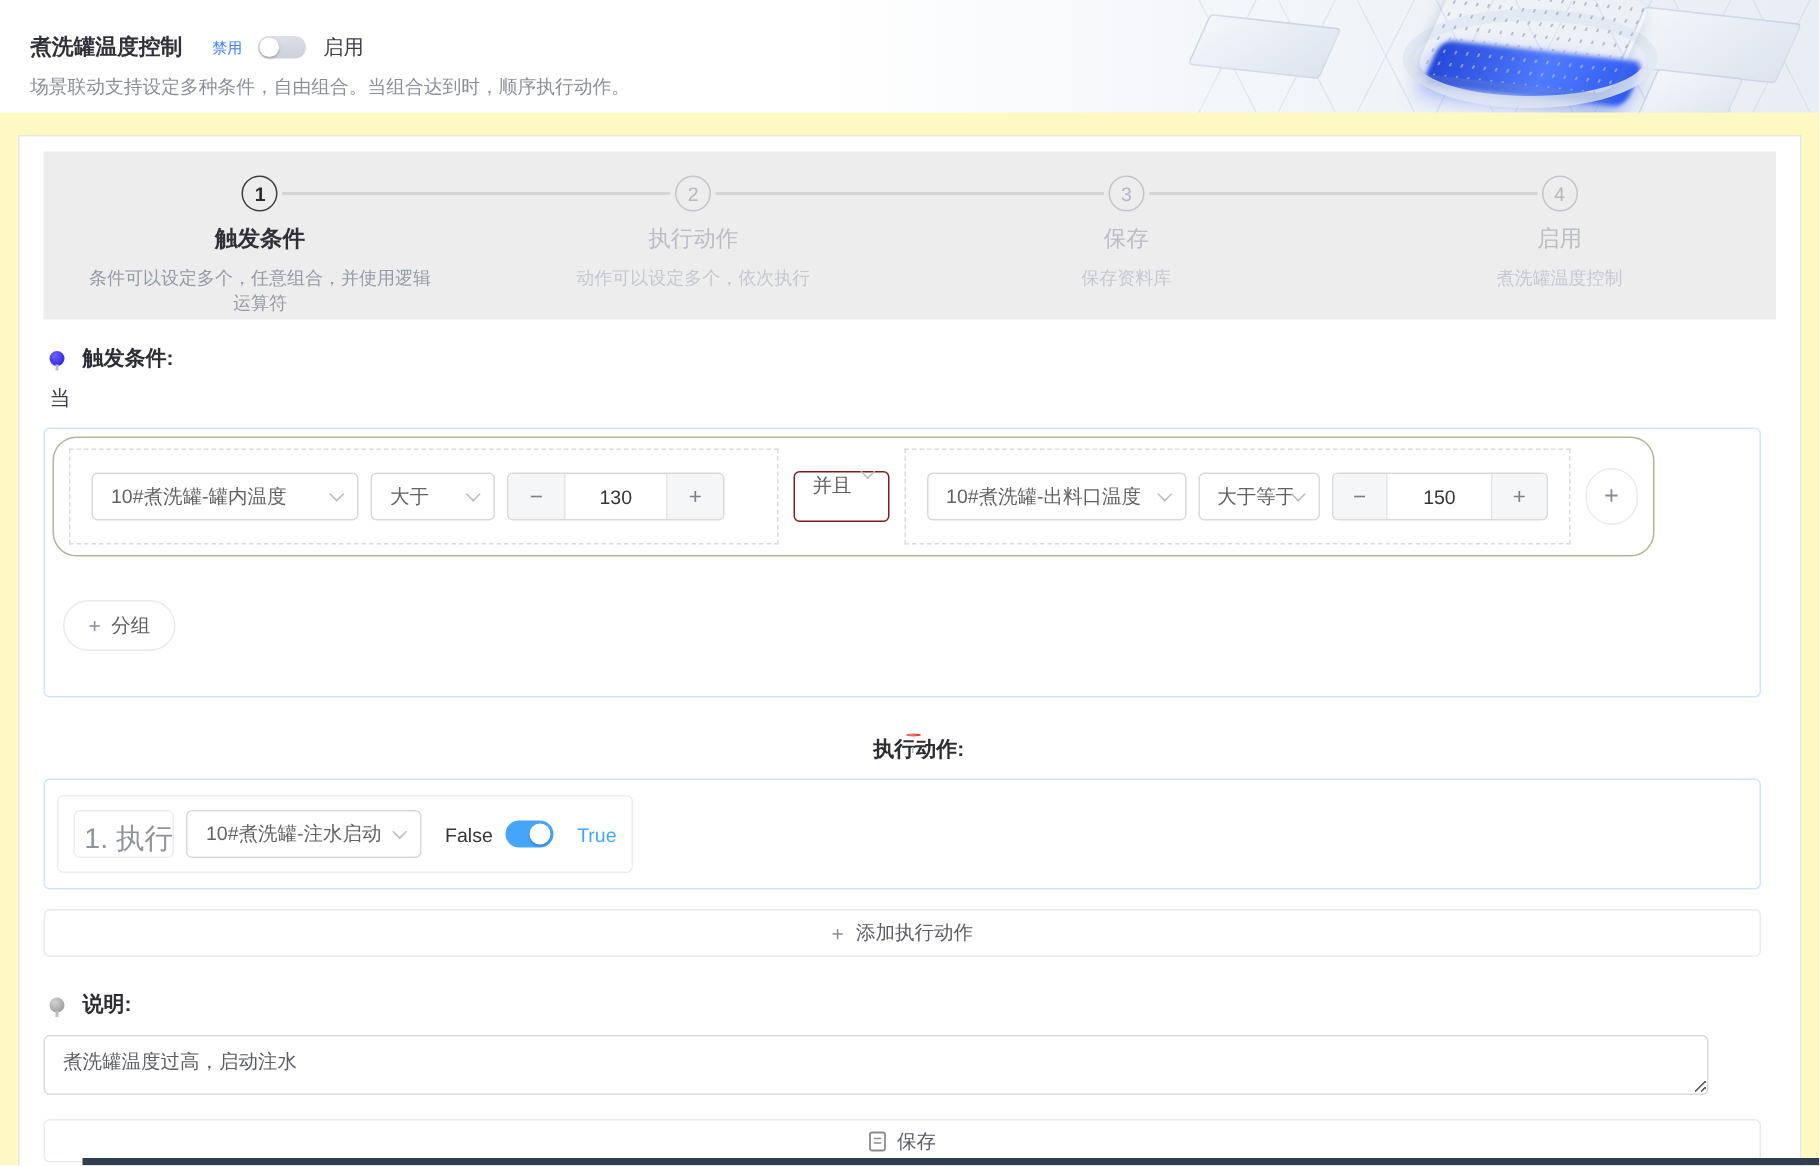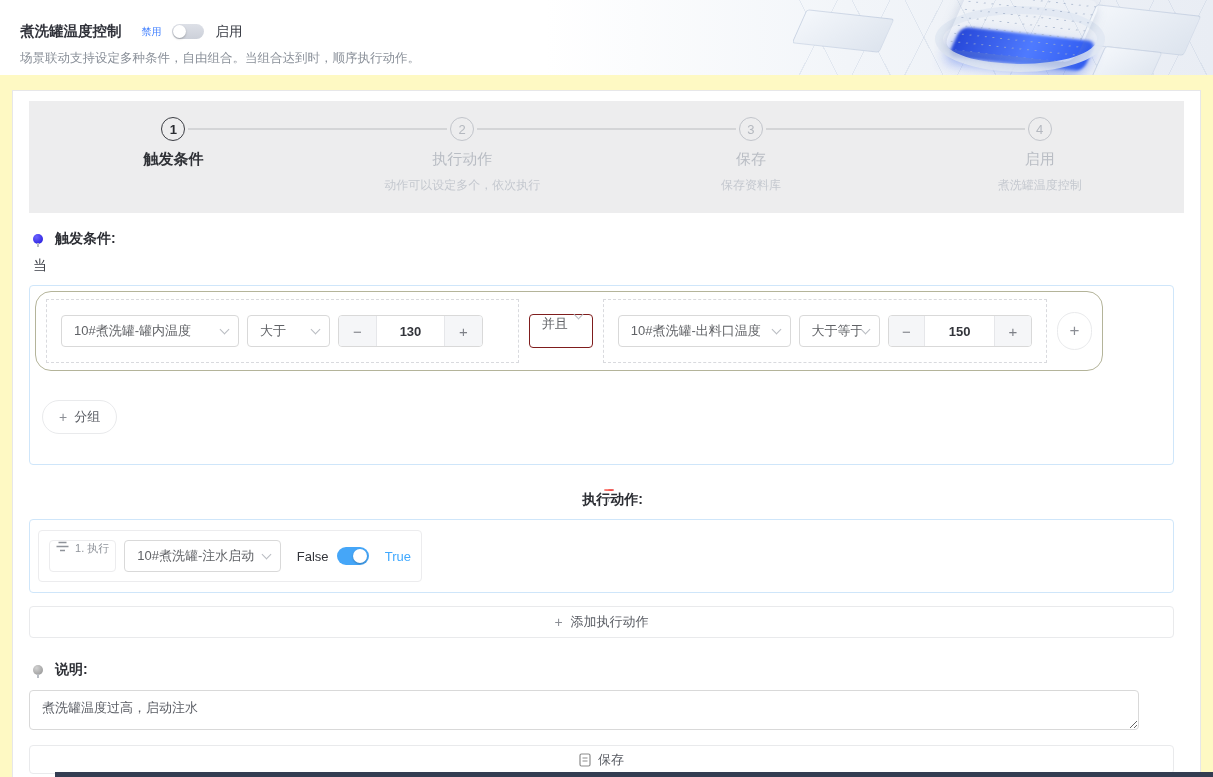--- a/index.html
+++ b/index.html
@@ -94,41 +94,41 @@
     transform:rotate(45deg); margin-left:auto; margin-top:-4px; flex:none; }
   .w-device1 { width:178px; } .w-op1 { width:83px; }
   .w-device2 { width:179px; } .w-op2 { width:81px; }
   .w-target  { width:180px; }
 
   .num-stepper { height:32px; border:1px solid #d9d9d9; border-radius:4px; display:flex; overflow:hidden; background:#fff; }
   .num-stepper .cell-btn { width:38px; background:#f5f6f8; border:none; font-size:15px; color:#7d8087;
     cursor:pointer; display:flex; align-items:center; justify-content:center; }
   .num-stepper .cell-btn.minus { border-right:1px solid #e6e7ea; }
   .num-stepper .cell-btn.plus  { border-left:1px solid #e6e7ea; }
-  .num-stepper .num-val { display:flex; align-items:center; justify-content:center; font-size:13px; color:#33353b;font-weight:bold; }
+  .num-stepper .num-val { display:flex; align-items:center; justify-content:center; font-size:13px; color:#33353b; }
   .val-1 { width:67px; } .val-2 { width:72px; }
 
   .logic-select { width:64px; height:34px; border:1px solid #7f1d1d; border-radius:4px; background:#fff;
     display:flex; align-items:flex-start; padding:0 10px 0 12px; cursor:pointer; flex:none; }
   .logic-select .sel-text { font-size:13px; color:#606266; }
 
   .add-cond { width:44px; height:38px; border:1px solid #e9eaec; border-radius:19px; background:#fff;
     color:#8b8e95; font-size:17px; cursor:pointer; display:flex; align-items:center; justify-content:center; }
   .add-group { margin-top:29px; margin-left:7px; height:34px; padding:0 16px; border:1px solid #e9eaec;
     border-radius:17px; background:#fff; font-size:13px; color:#5a5d64; cursor:pointer;
     display:inline-flex; align-items:center; gap:7px; }
   .add-group .plus-glyph, .add-action .plus-glyph { color:#8b8e95; font-size:14px; }
 
   
   .action-container { margin-top:10px; width:1145px; height:74px; border:1px solid #cfe6fa; border-radius:4px;
     background:#fff; display:flex; align-items:center; padding:0 8px; }
   .action-row { width:384px; height:52px; border:1px solid #ececee; border-radius:4px;
     display:flex; align-items:center; padding:0 10px; gap:8px; }
   .order-box { width:79px; height:32px; border:1px solid #ececee; border-radius:4px;
-    display:flex; align-items:flex-start; justify-content:center; gap:6px; font-size:11px; color:#8f939a; }
+    display:flex; align-items:flex-end; justify-content:center; gap:6px; font-size:19px; color:#8f939a;flex-direction:column; }
   .false-label { margin-left:8px; font-size:13px; color:#33353b; }
   .true-label { margin-left:8px; font-size:13px; color:#40a9ff; }
 
   .add-action { margin-top:13px; width:1145px; height:32px; border:1px solid #e9eaec; border-radius:4px;
     background:#fff; font-size:13px; color:#5a5d64; cursor:pointer;
     display:flex; align-items:center; justify-content:center; gap:8px; }
 
   
   .note-input { margin-top:10px; width:1110px; height:40px; border:1px solid #d9d9d9; border-radius:4px;
     padding:8px 12px; font-size:13px; color:#5a5d64; font-family:Liberation Mono, monospace; resize:both; outline:none; }
@@ -168,20 +168,21 @@
 
   <main class="card">
 
     <div class="stepper">
       <div class="step-line l1"></div>
       <div class="step-line l2"></div>
       <div class="step-line l3"></div>
       <div class="step active">
         <div class="step-circle">1</div>
         <div class="step-title">触发条件</div>
+        <div class="step-desc">条件可以设定多个，任意组合，并使用逻辑运算符</div>
       </div>
       <div class="step">
         <div class="step-circle">2</div>
         <div class="step-title">执行动作</div>
         <div class="step-desc">动作可以设定多个，依次执行</div>
       </div>
       <div class="step">
         <div class="step-circle">3</div>
         <div class="step-title">保存</div>
         <div class="step-desc">保存资料库</div>

